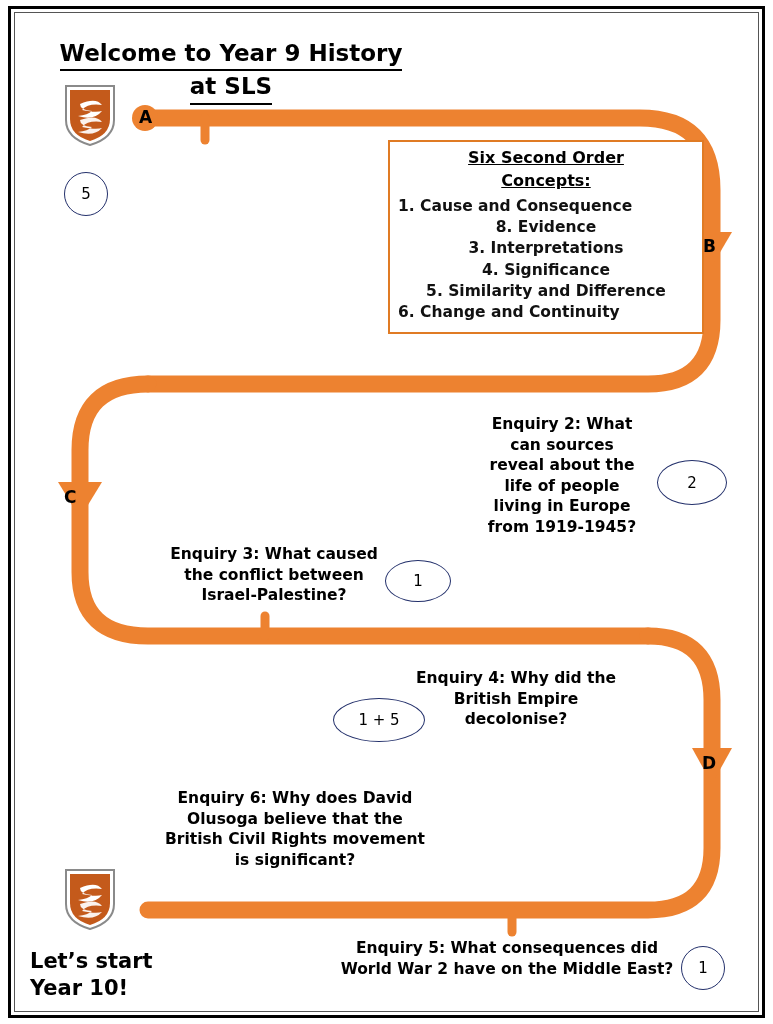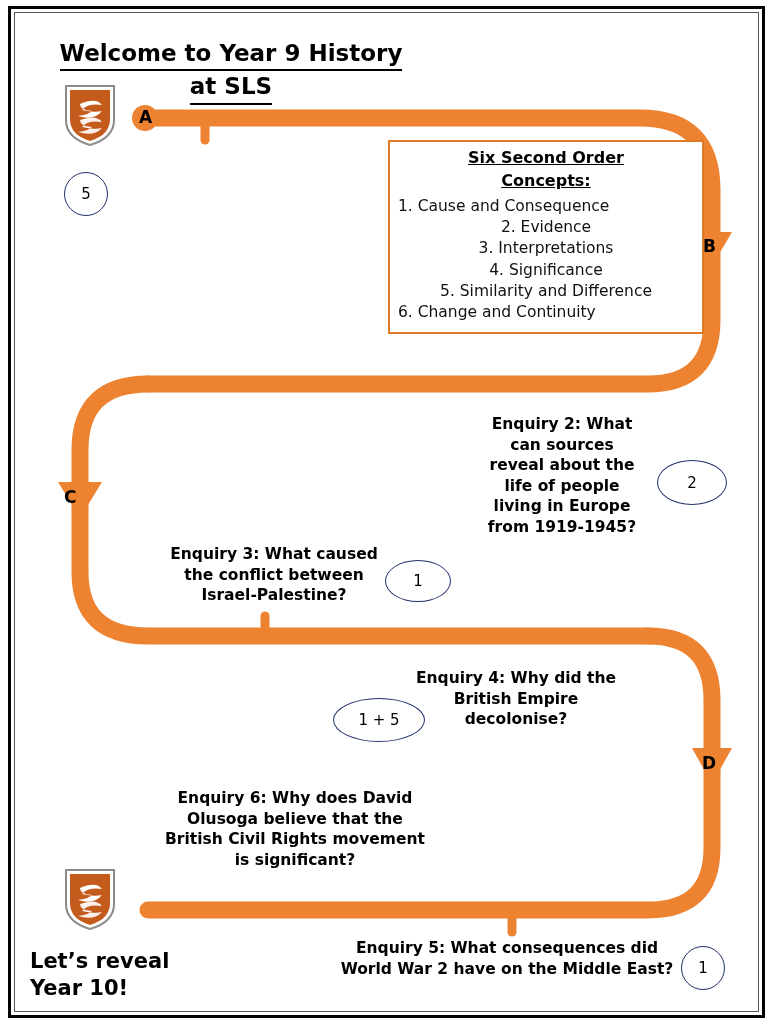--- a/index.html
+++ b/index.html
@@ -92,20 +92,21 @@
     font-size: 16px;
     font-weight: bold;
     text-decoration: underline;
     line-height: 1.3;
     margin-bottom: 2px;
   }
   #concepts .citem {
     font-size: 15.5px;
     line-height: 1.38;
     color: #111111;
+    font-weight: bold;
   }
   #concepts .citem.left {
     text-align: left;
     padding-left: 2px;
   }
 
   
   .numbubble {
     position: absolute;
     border: 1.6px solid #23306b;
@@ -197,21 +198,21 @@
     <path d="M4 4 L52 4 L52 38 Q52 56 28 63 Q4 56 4 38 Z" fill="#ffffff" stroke="#8a8a8a" stroke-width="2"></path>
     <path d="M8 8 L48 8 L48 37 Q48 53 28 59 Q8 53 8 37 Z" fill="#C45A1B"></path>
     <path d="M18 22 q16 -7 22 1 q-14 -2 -20 5 q14 3 20 1 q-8 10 -24 5 q10 -1 14 -5 q-12 -1 -12 -7 z" fill="#ffffff"></path>
     <path d="M18 38 q16 -6 22 2 q-14 -2 -20 5 q14 3 20 1 q-8 9 -24 4 q10 -1 14 -5 q-12 -1 -12 -7 z" fill="#ffffff" opacity="0.92"></path>
   </svg>
 
   <div id="concepts">
     <div class="chead">Six Second Order</div>
     <div class="chead" style="margin-bottom:4px;">Concepts:</div>
     <div class="citem left">1.  Cause and Consequence</div>
-    <div class="citem">2.  Evidence</div>
+    <div class="citem">8.  Evidence</div>
     <div class="citem">3.  Interpretations</div>
     <div class="citem">4.  Significance</div>
     <div class="citem">5.  Similarity and Difference</div>
     <div class="citem left">6.  Change and Continuity</div>
   </div>
 
   <div class="numbubble" style="left:64px; top:172px; width:44px; height:44px;">5</div>
 
   <div class="enquiry" style="left:482px; top:414px; width:160px;">Enquiry 2: What can sources reveal about the life of people living in Europe from 1919-1945?</div>
   <div class="numbubble" style="left:657px; top:460px; width:70px; height:45px;">2</div>
@@ -221,16 +222,16 @@
 
   <div class="enquiry" style="left:404px; top:668px; width:224px;">Enquiry 4: Why did the British Empire decolonise?</div>
   <div class="numbubble" style="left:333px; top:698px; width:92px; height:44px;">1 + 5</div>
 
   <div class="enquiry" style="left:162px; top:788px; width:266px;">Enquiry 6: Why does David Olusoga believe that the British Civil Rights movement is significant?</div>
 
   <div class="enquiry" style="left:340px; top:938px; width:334px;">Enquiry 5: What consequences did World War 2 have on the Middle East?</div>
   <div class="numbubble" style="left:681px; top:946px; width:44px; height:44px;">1</div>
 
   <div id="closing">
-    <div>Let’s reveal</div>
+    <div>Let’s start</div>
     <div>Year 10!</div>
   </div>
 </div>
 
 </body></html>

